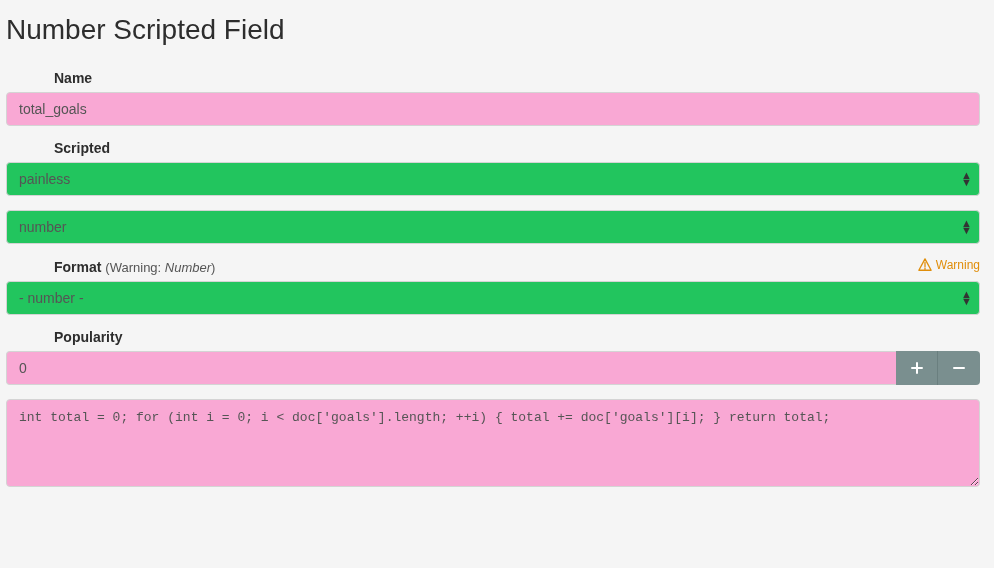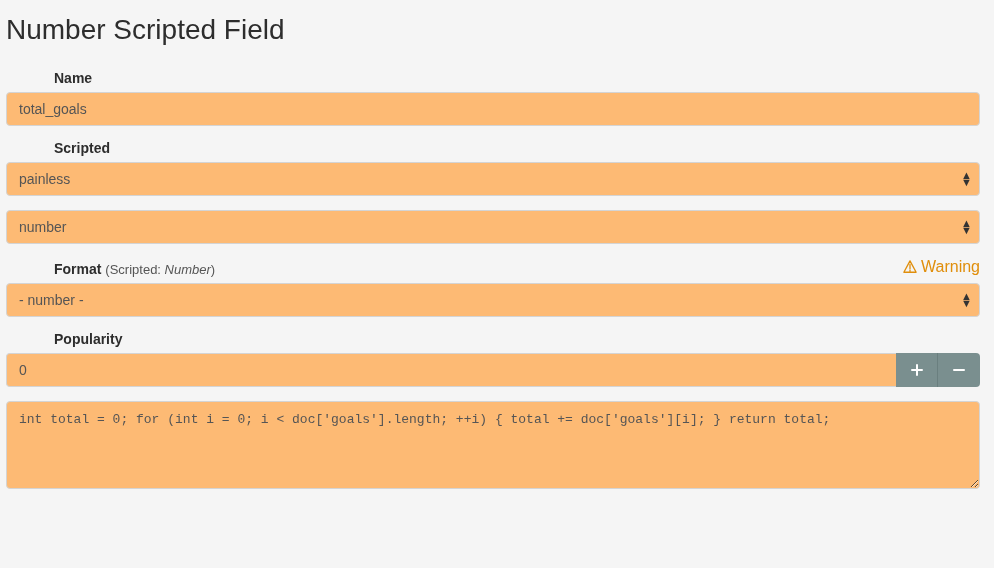--- a/index.html
+++ b/index.html
@@ -40,51 +40,51 @@
     .label-suffix {
       font-weight: 400;
       font-size: 13px;
       color: #555;
     }
     .label-suffix-italic {
       font-style: italic;
     }
     .warning {
       color: #e08e0b;
-      font-size: 16px;
+      font-size: 12px;
       display: inline-flex;
       align-items: center;
       gap: 4px;
     }
     .warning svg {
       width: 14px;
       height: 14px;
       fill: #e08e0b;
     }
     input[type="text"], textarea {
       width: 100%;
       padding: 8px 12px;
       font-size: 14px;
       border: 1px solid #d4d4d4;
       border-radius: 4px;
-      background: #fdba74;
+      background: #f9a8d4;
       color: #555;
       font-family: inherit;
     }
     .select-wrap {
       position: relative;
       width: 100%;
     }
     .select {
       width: 100%;
       padding: 8px 12px;
       font-size: 14px;
       border: 1px solid #d4d4d4;
       border-radius: 4px;
-      background: #fdba74;
+      background: #22c55e;
       color: #555;
       cursor: pointer;
     }
     .select-arrows {
       position: absolute;
       right: 8px;
       top: 50%;
       transform: translateY(-50%);
       pointer-events: none;
       font-size: 11px;
@@ -162,21 +162,21 @@
         <span>▲</span>
         <span>▼</span>
       </span>
   </div>
 </div>
 
 <div class="form-group">
   <div class="label-row">
     <label>
       <span>Format</span>
-      <span class="label-suffix"><span>(Scripted: </span><span class="label-suffix-italic">Number</span><span>)</span></span>
+      <span class="label-suffix"><span>(Warning: </span><span class="label-suffix-italic">Number</span><span>)</span></span>
     </label>
     <span class="warning">
       <svg viewBox="0 0 16 16">
           <path d="M8 1 L15 14 L1 14 Z M8 5 L8 10 M8 11.5 L8 12.5" stroke="#e08e0b" stroke-width="1.5" fill="none" stroke-linecap="round" stroke-linejoin="round"></path>
         </svg>
       <span>Warning</span>
     </span>
   </div>
   <div class="select-wrap">
     <div class="select">- number -</div>

